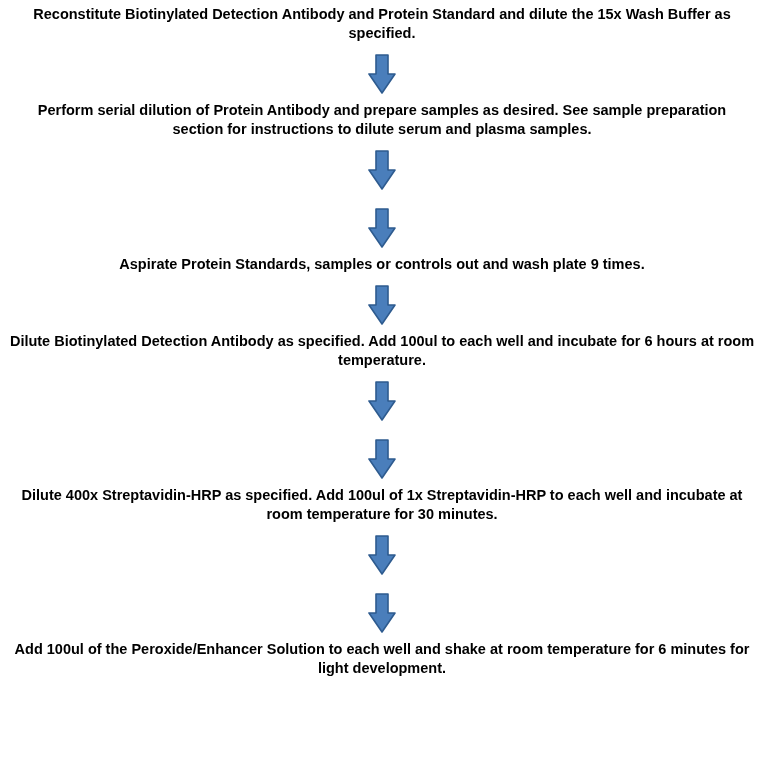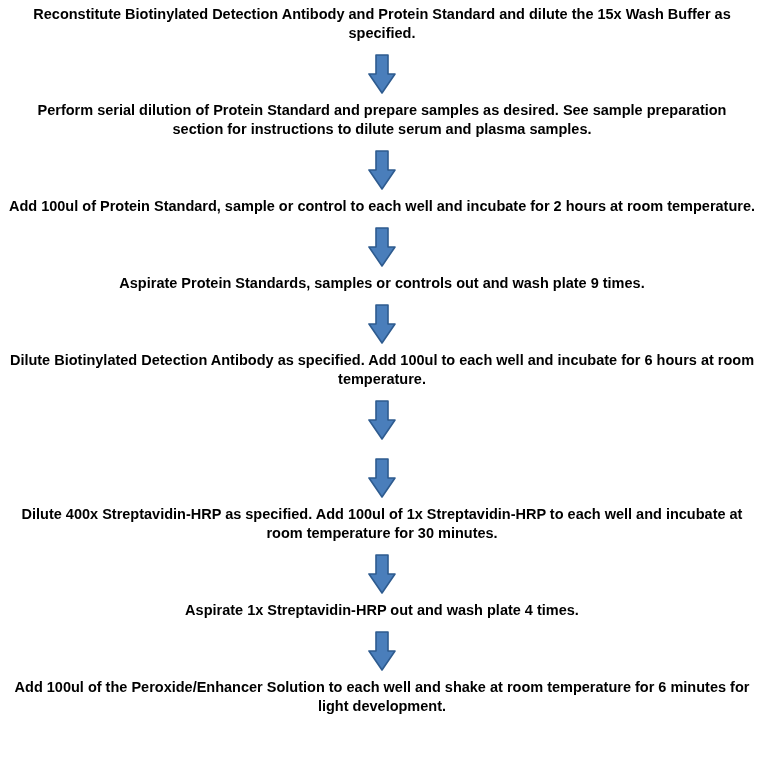--- a/index.html
+++ b/index.html
@@ -54,29 +54,28 @@
 <div class="flowchart">
 
   <p class="step-text">Reconstitute Biotinylated Detection Antibody and Protein Standard and dilute the 15x Wash Buffer as specified.</p>
 
   <div class="arrow">
     <svg viewBox="0 0 28 40" xmlns="http://www.w3.org/2000/svg">
       <path d="M8 1 H20 V20 H27 L14 39 L1 20 H8 Z" fill="#4a7ebb" stroke="#2e5b8f" stroke-width="1.6" stroke-linejoin="round"></path>
     </svg>
   </div>
 
-  <p class="step-text narrow">Perform serial dilution of Protein Standard and prepare samples as desired. See sample preparation section for instructions to dilute serum and plasma samples.</p>
+  <p class="step-text narrow">Perform serial dilution of Protein Antibody and prepare samples as desired. See sample preparation section for instructions to dilute serum and plasma samples.</p>
 
   <div class="arrow">
     <svg viewBox="0 0 28 40" xmlns="http://www.w3.org/2000/svg">
       <path d="M8 1 H20 V20 H27 L14 39 L1 20 H8 Z" fill="#4a7ebb" stroke="#2e5b8f" stroke-width="1.6" stroke-linejoin="round"></path>
     </svg>
   </div>
 
-  <p class="step-text">Add 100ul of Protein Standard, sample or control to each well and incubate for 2 hours at room temperature.</p>
 
   <div class="arrow">
     <svg viewBox="0 0 28 40" xmlns="http://www.w3.org/2000/svg">
       <path d="M8 1 H20 V20 H27 L14 39 L1 20 H8 Z" fill="#4a7ebb" stroke="#2e5b8f" stroke-width="1.6" stroke-linejoin="round"></path>
     </svg>
   </div>
 
   <p class="step-text">Aspirate Protein Standards, samples or controls out and wash plate 9 times.</p>
 
   <div class="arrow">
@@ -101,21 +100,20 @@
   </div>
 
   <p class="step-text">Dilute 400x Streptavidin-HRP as specified. Add 100ul of 1x Streptavidin-HRP to each well and incubate at room temperature for 30 minutes.</p>
 
   <div class="arrow">
     <svg viewBox="0 0 28 40" xmlns="http://www.w3.org/2000/svg">
       <path d="M8 1 H20 V20 H27 L14 39 L1 20 H8 Z" fill="#4a7ebb" stroke="#2e5b8f" stroke-width="1.6" stroke-linejoin="round"></path>
     </svg>
   </div>
 
-  <p class="step-text">Aspirate 1x Streptavidin-HRP out and wash plate 4 times.</p>
 
   <div class="arrow">
     <svg viewBox="0 0 28 40" xmlns="http://www.w3.org/2000/svg">
       <path d="M8 1 H20 V20 H27 L14 39 L1 20 H8 Z" fill="#4a7ebb" stroke="#2e5b8f" stroke-width="1.6" stroke-linejoin="round"></path>
     </svg>
   </div>
 
   <p class="step-text">Add 100ul of the Peroxide/Enhancer Solution to each well and shake at room temperature for 6 minutes for light development.</p>
 
 </div>

